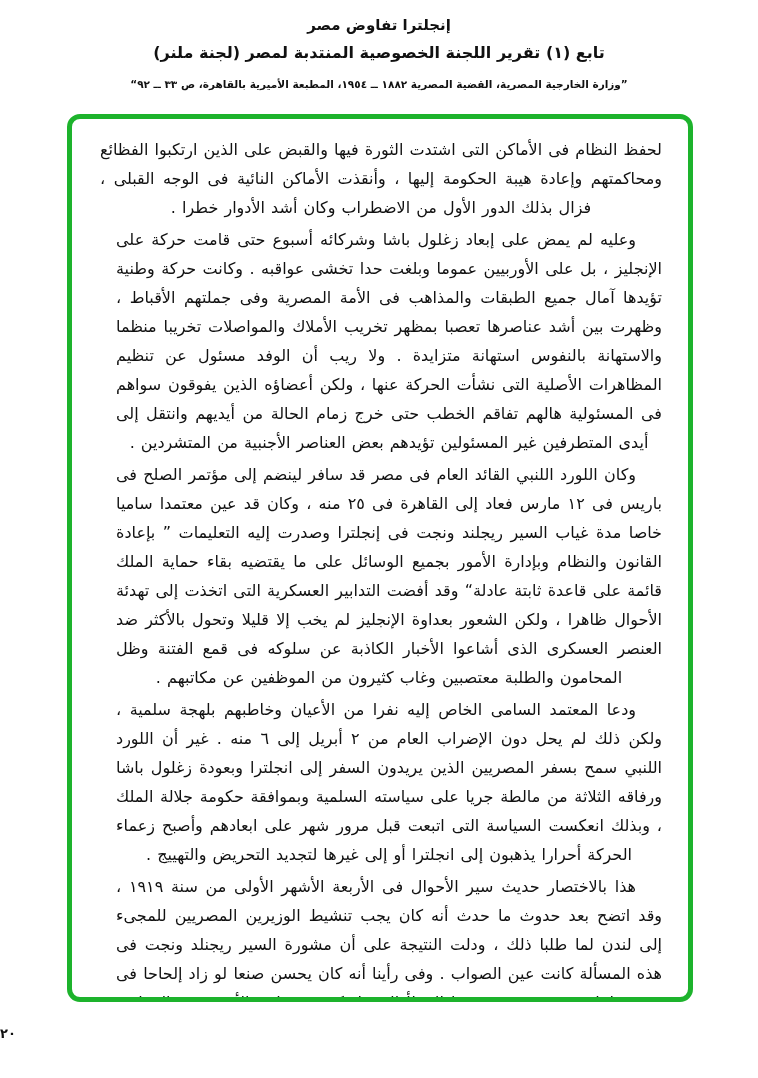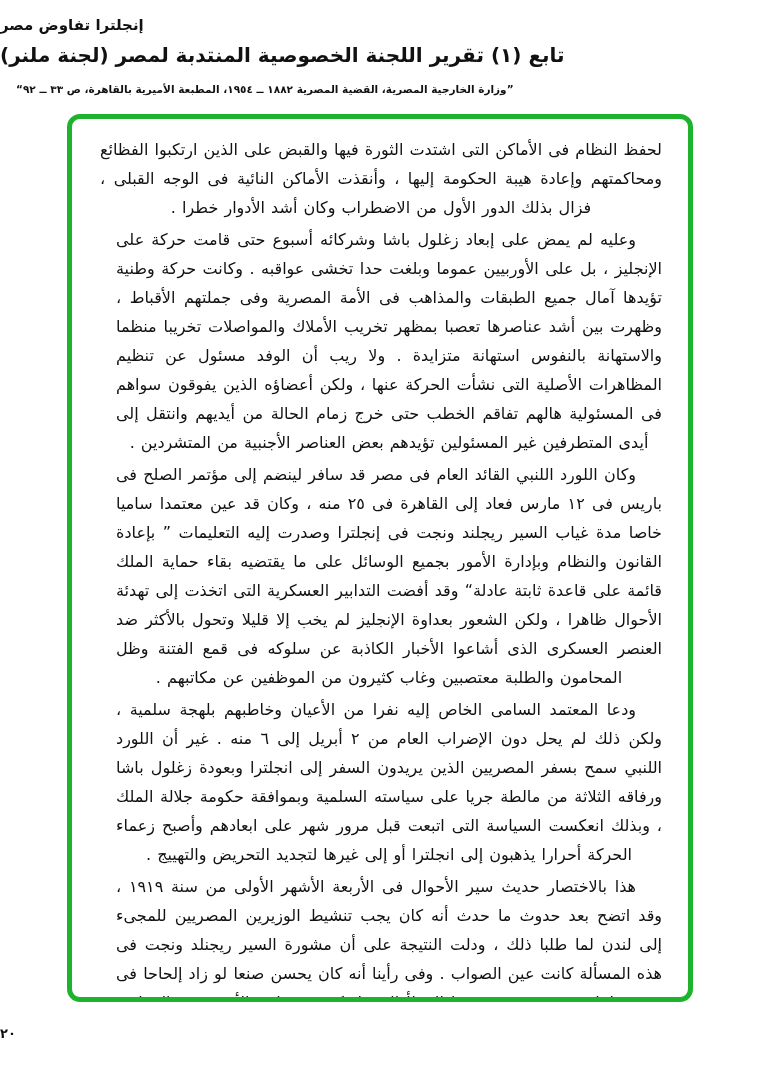--- a/index.html
+++ b/index.html
@@ -14,30 +14,30 @@
     overflow: hidden;
     font-family: "DejaVu Sans", sans-serif;
     color: #111111;
     direction: rtl;
   }
   .page-header {
     position: absolute;
     top: 16px;
     left: 0;
     right: 0;
-    text-align: left;
+    text-align: center;
   }
   .doc-title {
     font-size: 15px;
     font-weight: bold;
     margin: 0 0 9px 0;
     letter-spacing: 0.2px;
   }
   .doc-subtitle {
-    font-size: 20px;
+    font-size: 16px;
     font-weight: bold;
     margin: 0 0 9px 0;
   }
   .doc-citation {
     font-size: 10.5px;
     font-weight: bold;
     margin: 16px;
   }
   .document-frame {
     position: absolute;

